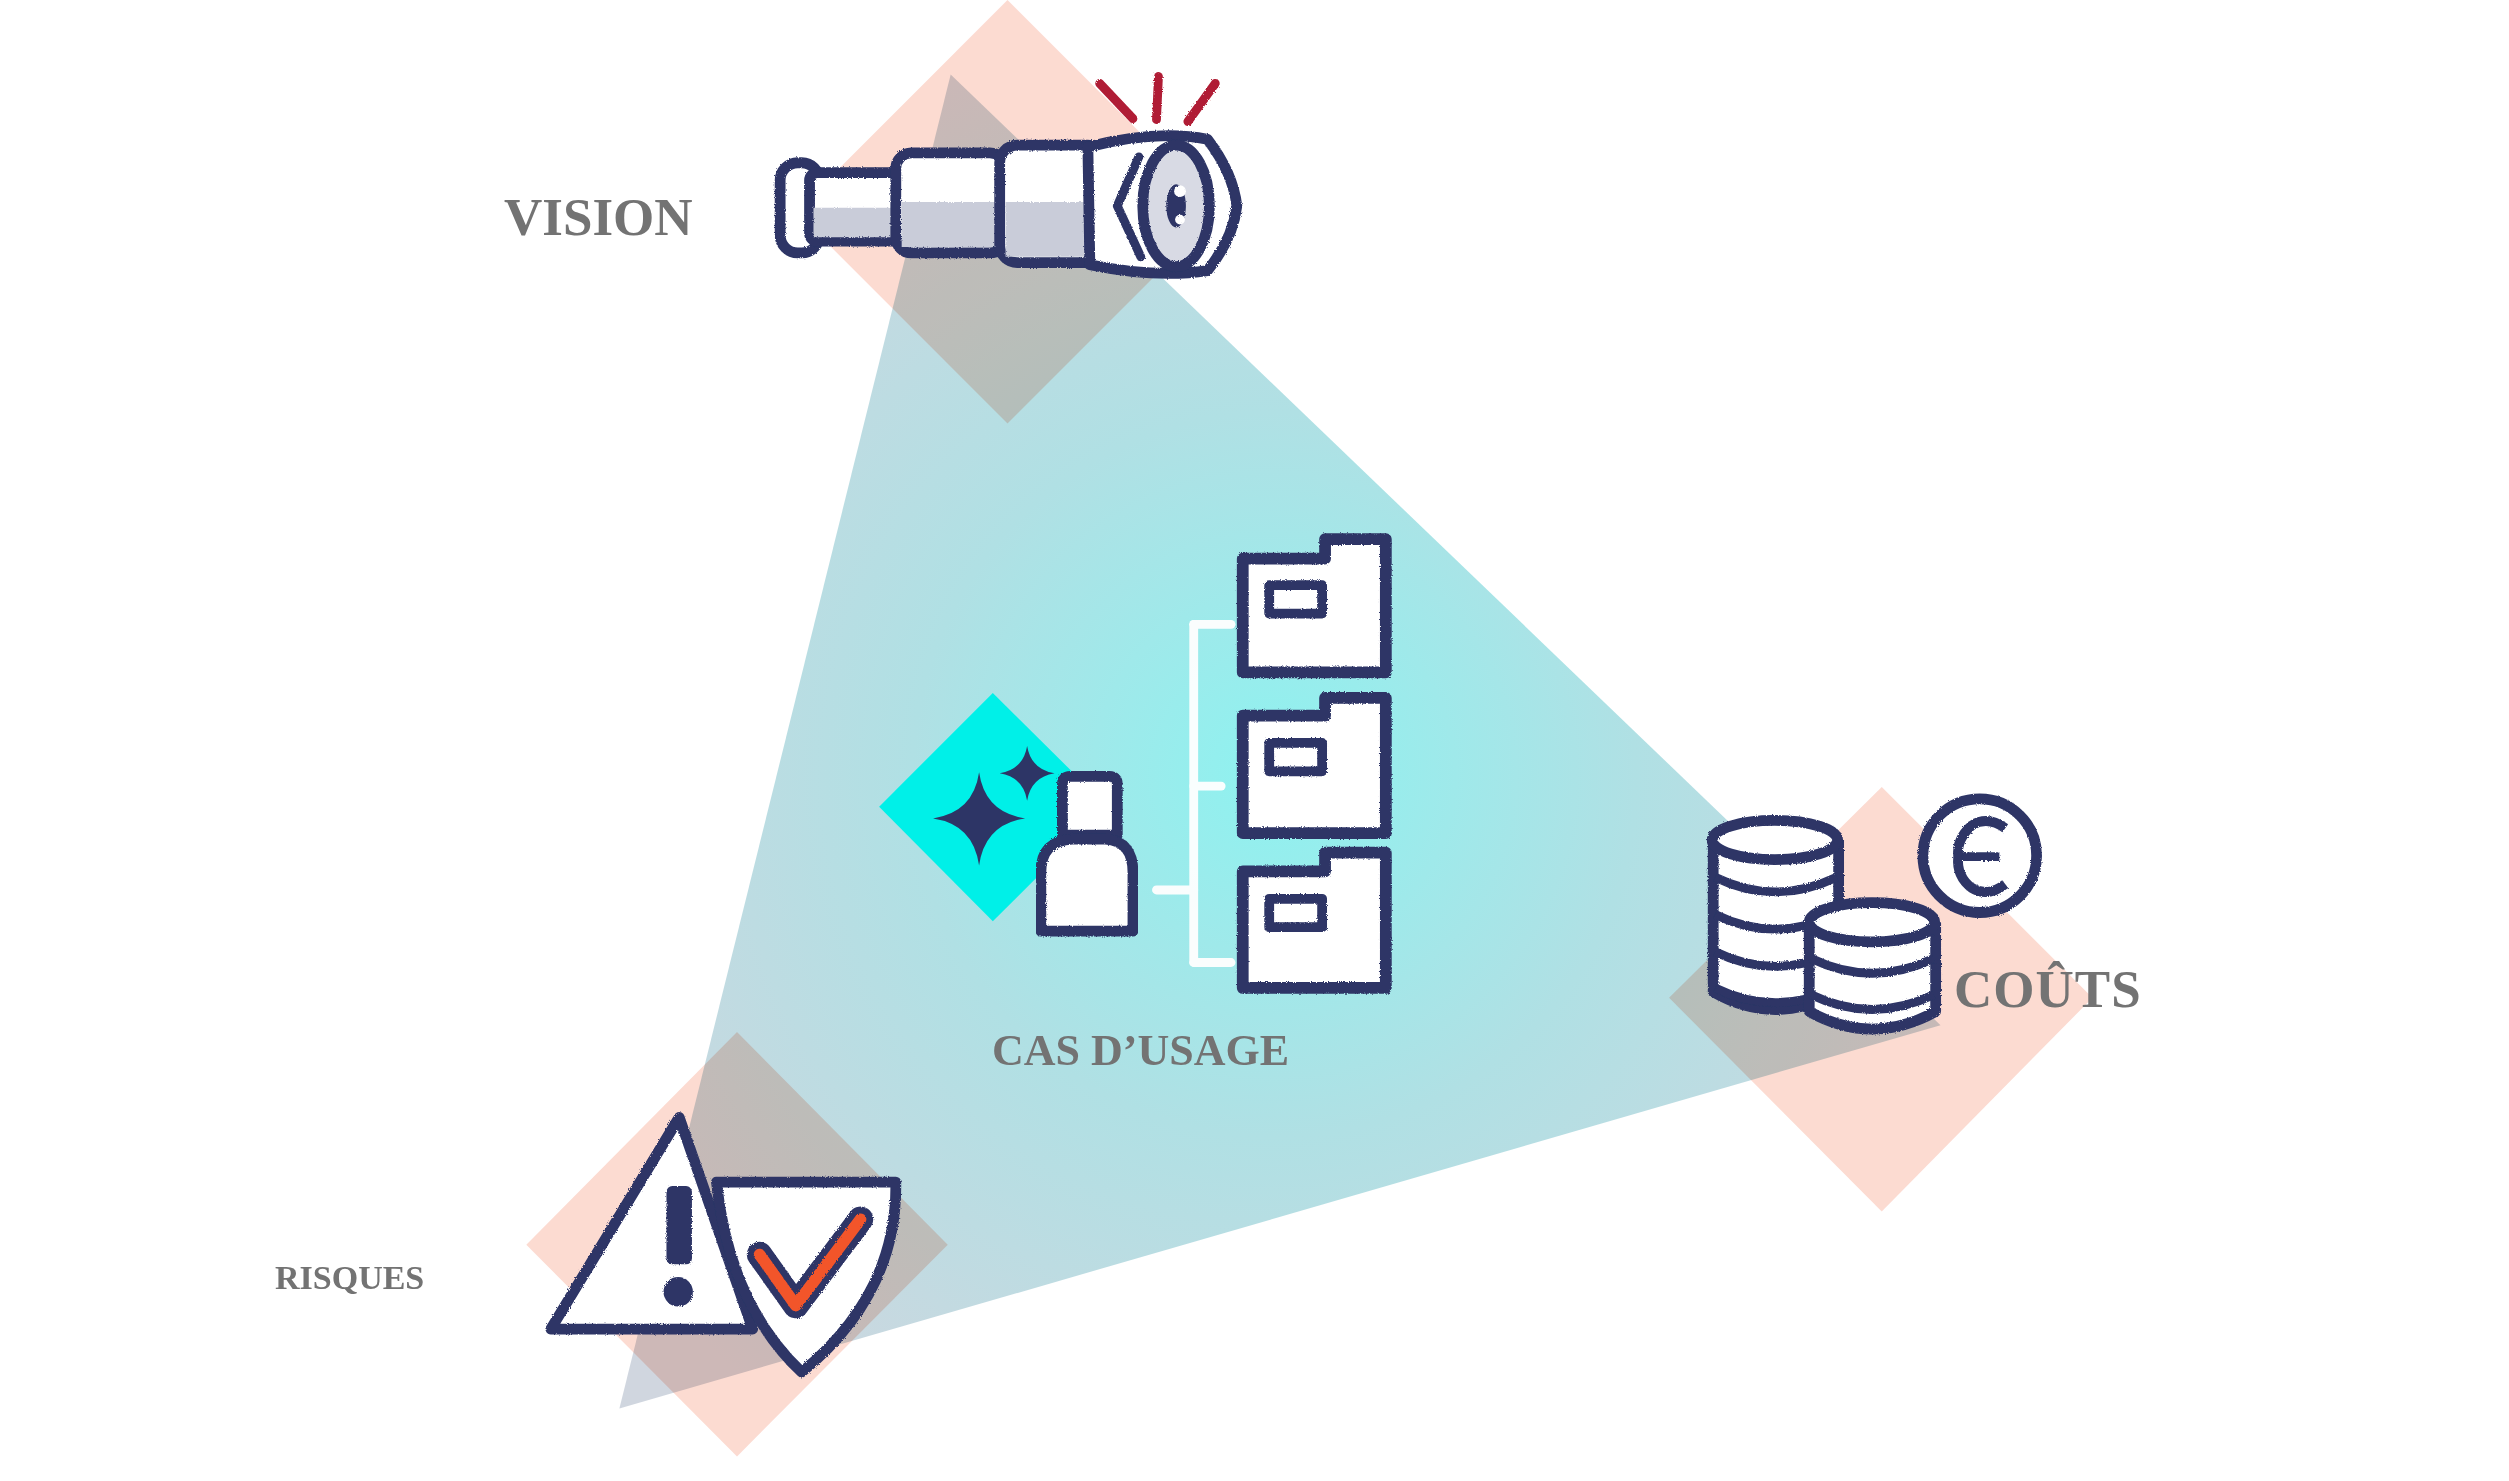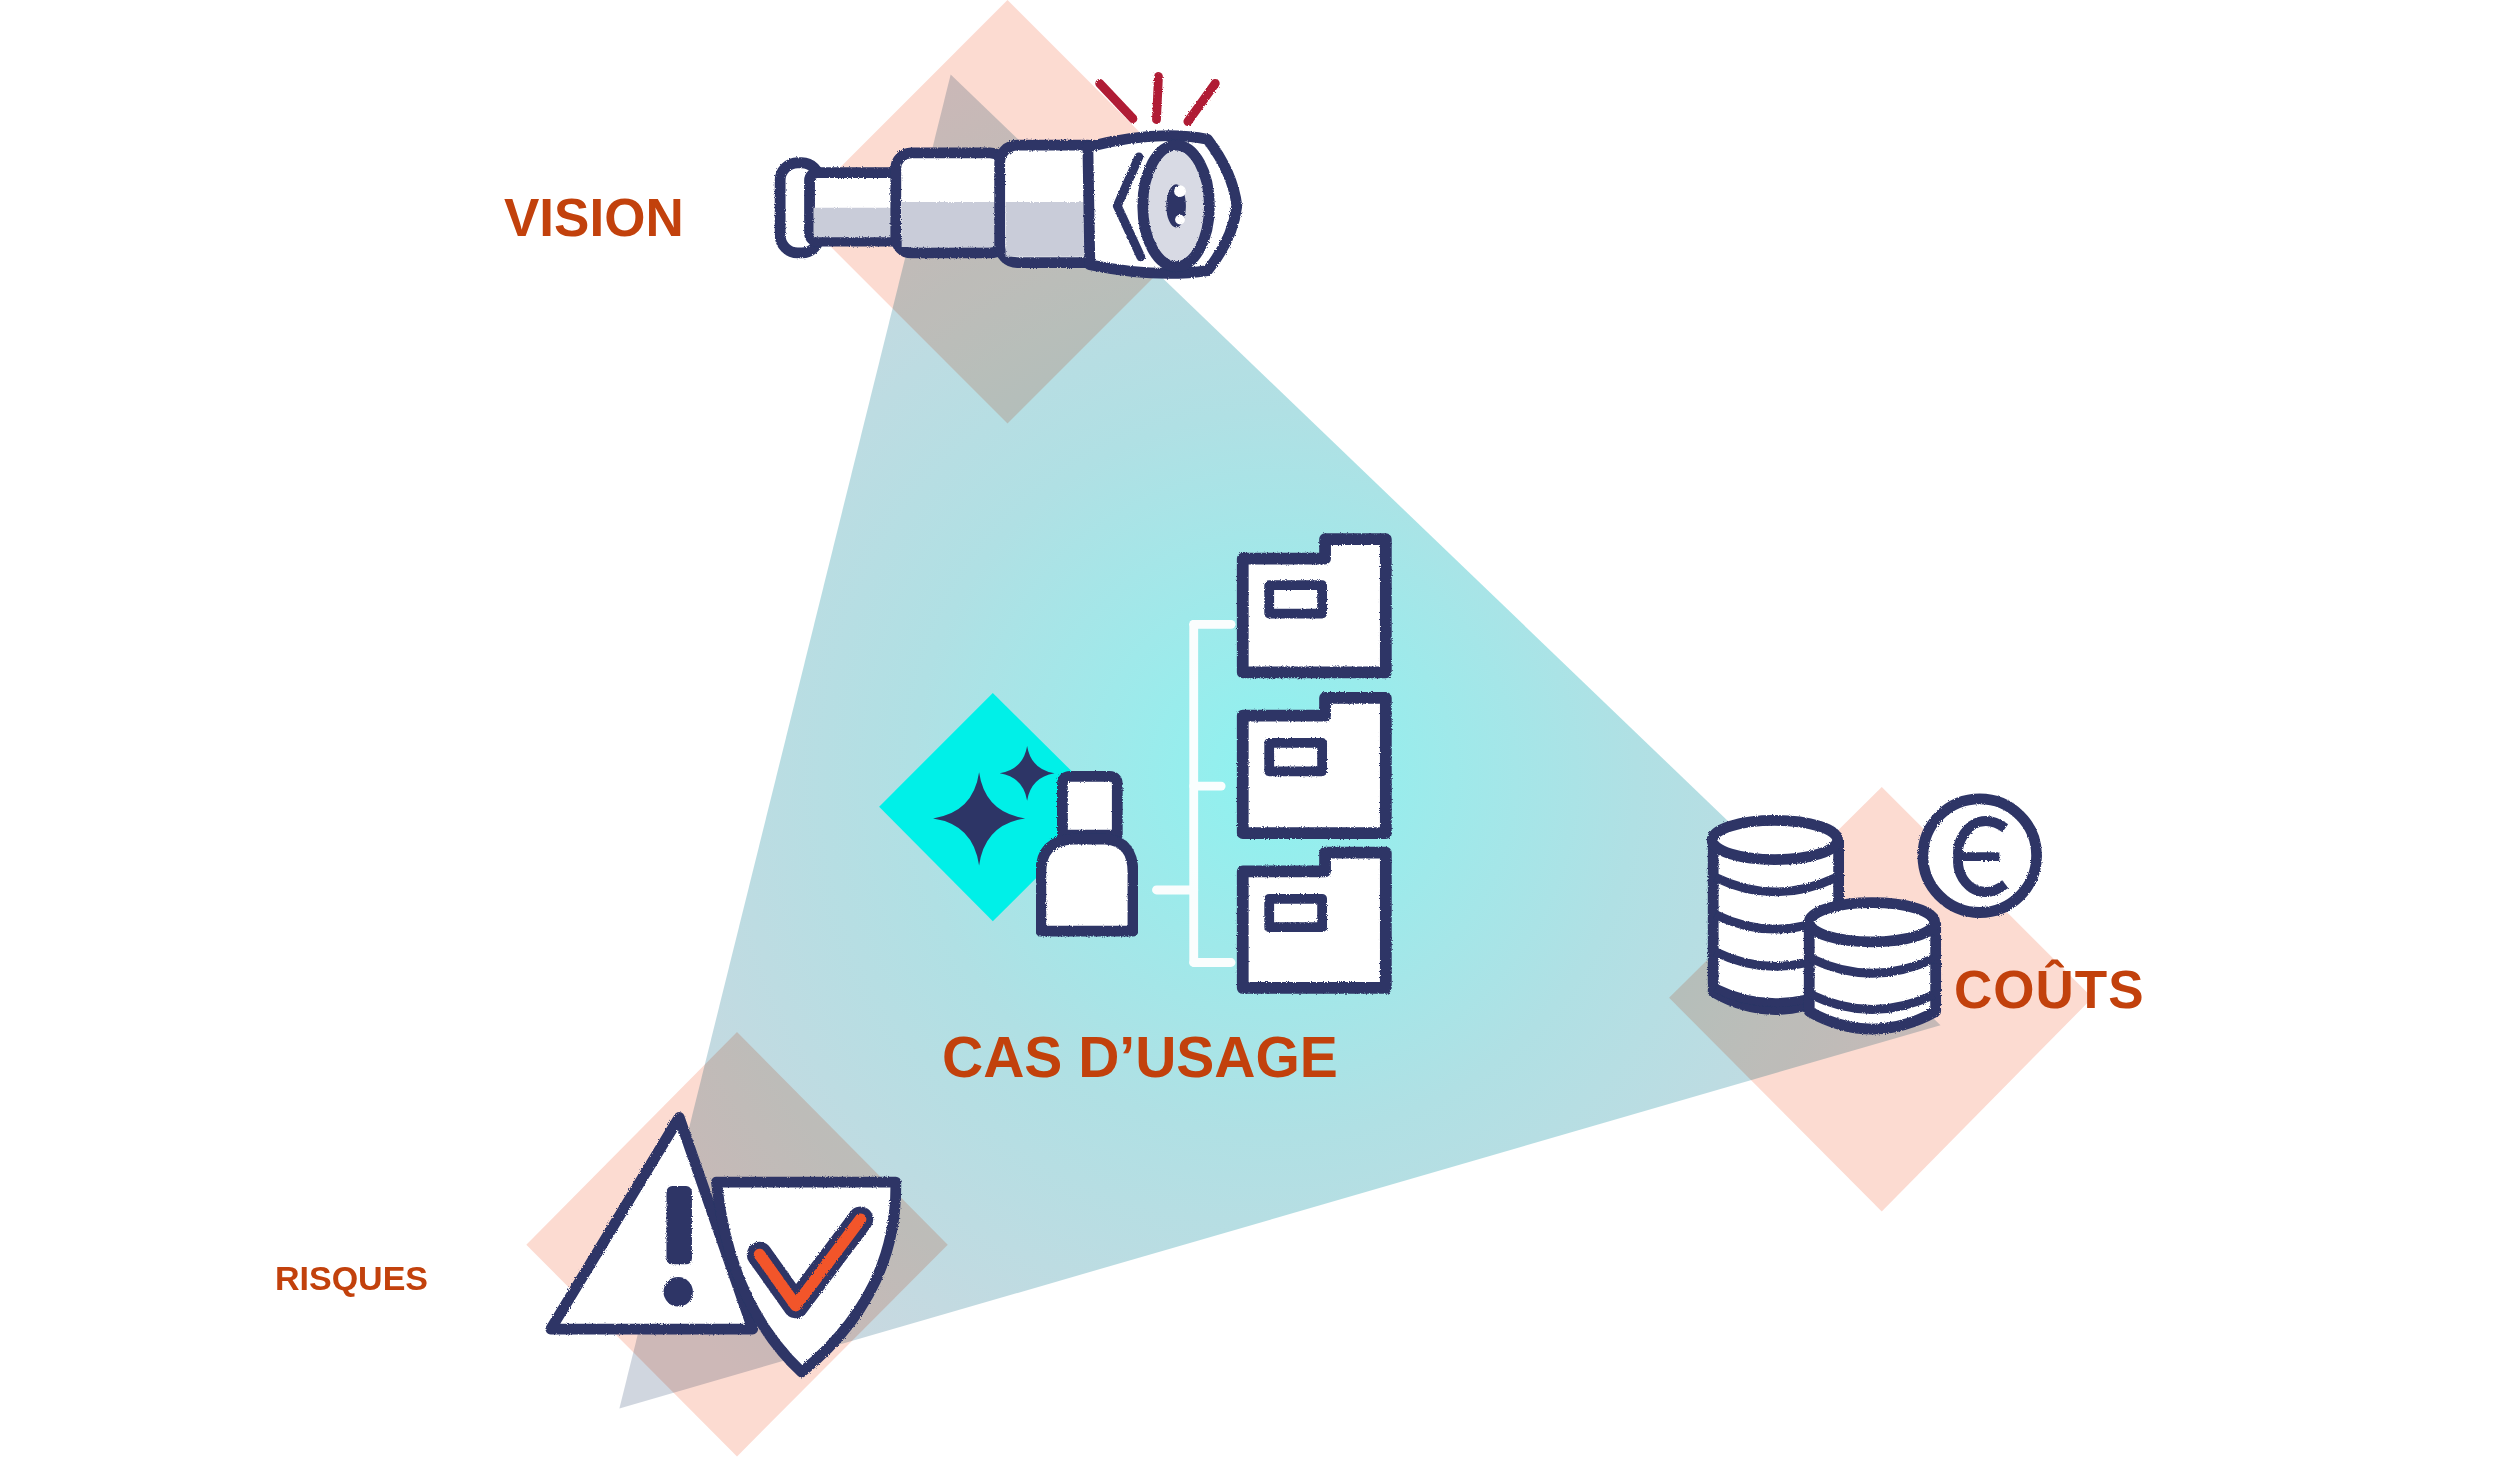--- a/index.html
+++ b/index.html
@@ -1,30 +1,30 @@
 <!DOCTYPE html>
 <html><head>
   <meta charset="utf-8">
   <style>
     html, body { margin: 0; padding: 0; background: #ffffff; }
     body { width: 2509px; height: 1482px; position: relative; overflow: hidden; }
     .canvas { position: absolute; left: 0; top: 0; width: 2509px; height: 1482px; }
     .label {
       position: absolute;
-      font-family: Liberation Sans, sans-serif;
+      font-family: Liberation Serif, serif;
       font-weight: 700;
-      color: #c2410c;
+      color: #737373;
       white-space: nowrap;
       line-height: 1;
       letter-spacing: 1px;
     }
     #lbl-vision  { left: 504px;  top: 191px;  font-size: 53px; letter-spacing: 0px; }
     #lbl-couts   { left: 1954px; top: 963px;  font-size: 53px; letter-spacing: 1px; }
     #lbl-risques { left: 275px;  top: 1261px; font-size: 34px; letter-spacing: 0px; }
-    #lbl-cas     { left: 942px;  top: 1029px; font-size: 57px; letter-spacing: 0px; }
+    #lbl-cas     { left: 992px;  top: 1029px; font-size: 44px; letter-spacing: 0px; }
   </style>
 </head>
 <body>
 
 <svg class="canvas" viewBox="0 0 2560 1512" width="2509" height="1482" xmlns="http://www.w3.org/2000/svg">
   <defs>
     <radialGradient id="triGrad" cx="1300" cy="790" r="820" gradientUnits="userSpaceOnUse">
       <stop offset="0" stop-color="#8ef2f0"></stop>
       <stop offset="0.45" stop-color="#b0e0e4"></stop>
       <stop offset="1" stop-color="#d0d6df"></stop>

